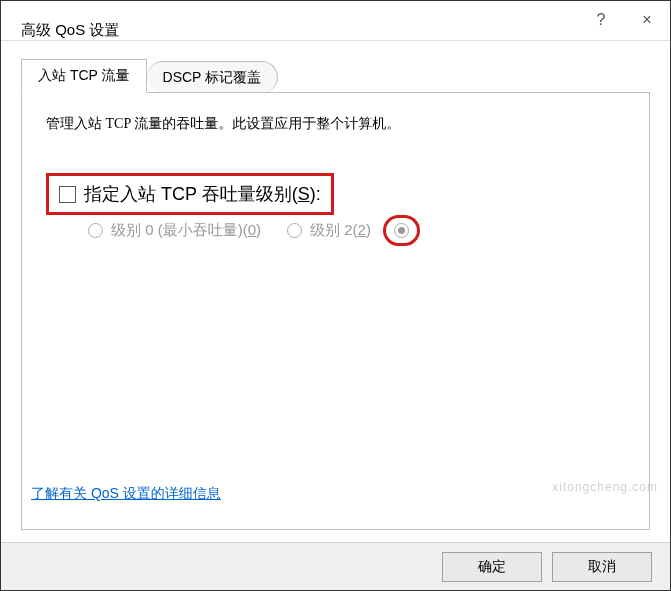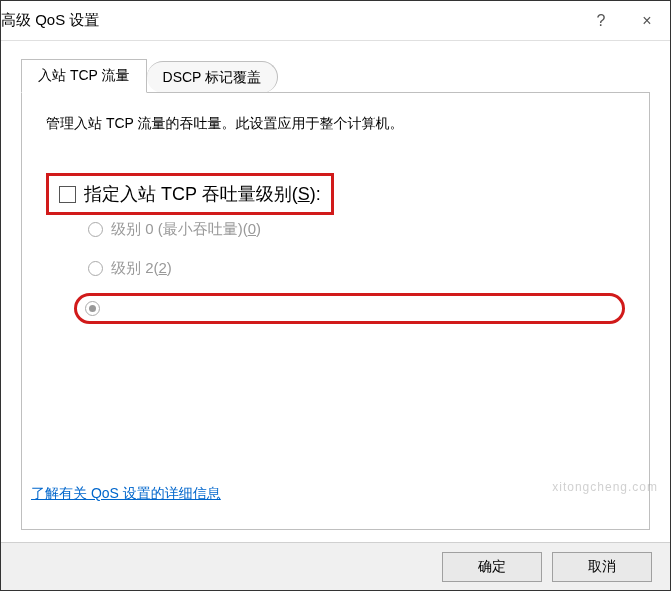--- a/index.html
+++ b/index.html
@@ -16,22 +16,22 @@
     width: 671px;
     height: 591px;
     background: #fff;
     border: 1px solid #333;
     display: flex;
     flex-direction: column;
   }
   .titlebar {
     height: 40px;
     display: flex;
-    align-items: center;
-    padding-left: 0;
+    align-items: flex-end;
+    padding-left: 20px;
     border-bottom: 1px solid #e0e0e0;
     background: #fff;
   }
   .title-text {
     flex: 1;
     font-size: 15px;
     color: #000;
   }
   .titlebar-btn {
     width: 46px;
@@ -79,20 +79,21 @@
     border: 1px solid #bfbfbf;
     margin-top: -1px;
     height: 438px;
     padding: 22px 24px;
     position: relative;
   }
   .desc {
     color: #000;
     font-size: 14px;
     margin-bottom: 40px;
+    font-family: Liberation Serif, serif;
   }
   .checkbox-row {
     display: flex;
     align-items: center;
     gap: 8px;
     margin-bottom: 18px;
     padding: 6px 10px;
   }
   .highlight1 {
     border: 3px solid #d11a1a;
@@ -107,21 +108,21 @@
     flex-shrink: 0;
   }
   .chk-label {
     font-size: 18px;
     color: #000;
   }
   .under { text-decoration: underline; }
   .radios {
     margin-left: 34px;
     display: flex;
-    flex-direction: column;
+    flex-direction: row;
     gap: 10px;
   }
   .radio-row {
     display: flex;
     align-items: center;
     gap: 8px;
     color: #999;
     padding: 5px 8px;
     font-size: 15px;
   }

